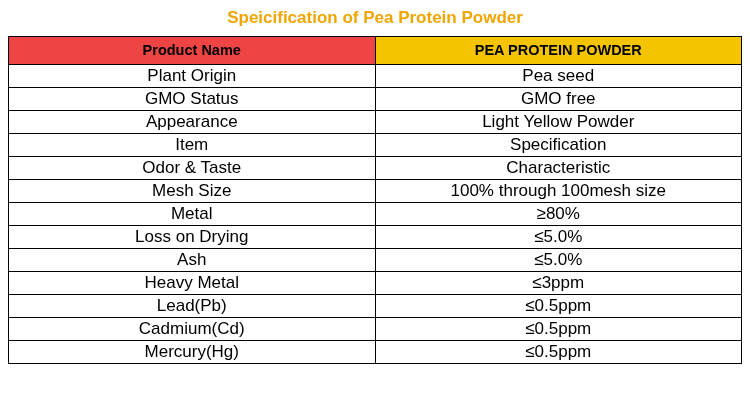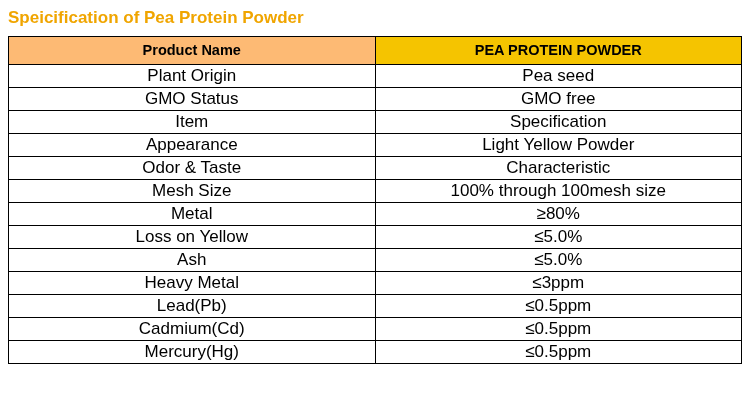--- a/index.html
+++ b/index.html
@@ -14,20 +14,21 @@
     overflow: hidden;
   }
   .sheet {
     width: 750px;
     height: 400px;
     box-sizing: border-box;
     padding: 6px 8px 0 8px;
     background: #ffffff;
   }
   .title {
+    text-align: center;
     font-size: 17px;
     font-weight: bold;
     color: #f0a500;
     letter-spacing: 0px;
     margin: 2px 0 8px 0;
     font-family: "Liberation Sans", sans-serif;
   }
   table.spec {
     width: 734px;
     border-collapse: collapse;
@@ -62,55 +63,55 @@
 
   <div class="title" style="color: rgb(240, 165, 0);">Speicification of Pea Protein Powder</div>
 
   <table class="spec">
     <colgroup>
       <col class="col-a">
       <col class="col-b">
     </colgroup>
     <thead>
       <tr>
-        <th style="background: #fdba74;">Product Name</th>
+        <th style="background: #ef4444;">Product Name</th>
         <th style="background: rgb(245, 196, 0);">PEA PROTEIN POWDER</th>
       </tr>
     </thead>
     <tbody>
         <tr>
           <td>Plant Origin</td>
           <td>Pea seed</td>
         </tr>
         <tr>
           <td>GMO Status</td>
           <td>GMO free</td>
         </tr>
         <tr>
+          <td>Appearance</td>
+          <td>Light Yellow Powder</td>
+        </tr>
+        <tr>
           <td>Item</td>
           <td>Specification</td>
-        </tr>
-        <tr>
-          <td>Appearance</td>
-          <td>Light Yellow Powder</td>
         </tr>
         <tr>
           <td>Odor &amp; Taste</td>
           <td>Characteristic</td>
         </tr>
         <tr>
           <td>Mesh Size</td>
           <td>100% through 100mesh size</td>
         </tr>
         <tr>
           <td>Metal</td>
           <td>≥80%</td>
         </tr>
         <tr>
-          <td>Loss on Yellow</td>
+          <td>Loss on Drying</td>
           <td>≤5.0%</td>
         </tr>
         <tr>
           <td>Ash</td>
           <td>≤5.0%</td>
         </tr>
         <tr>
           <td>Heavy Metal</td>
           <td>≤3ppm</td>
         </tr>

